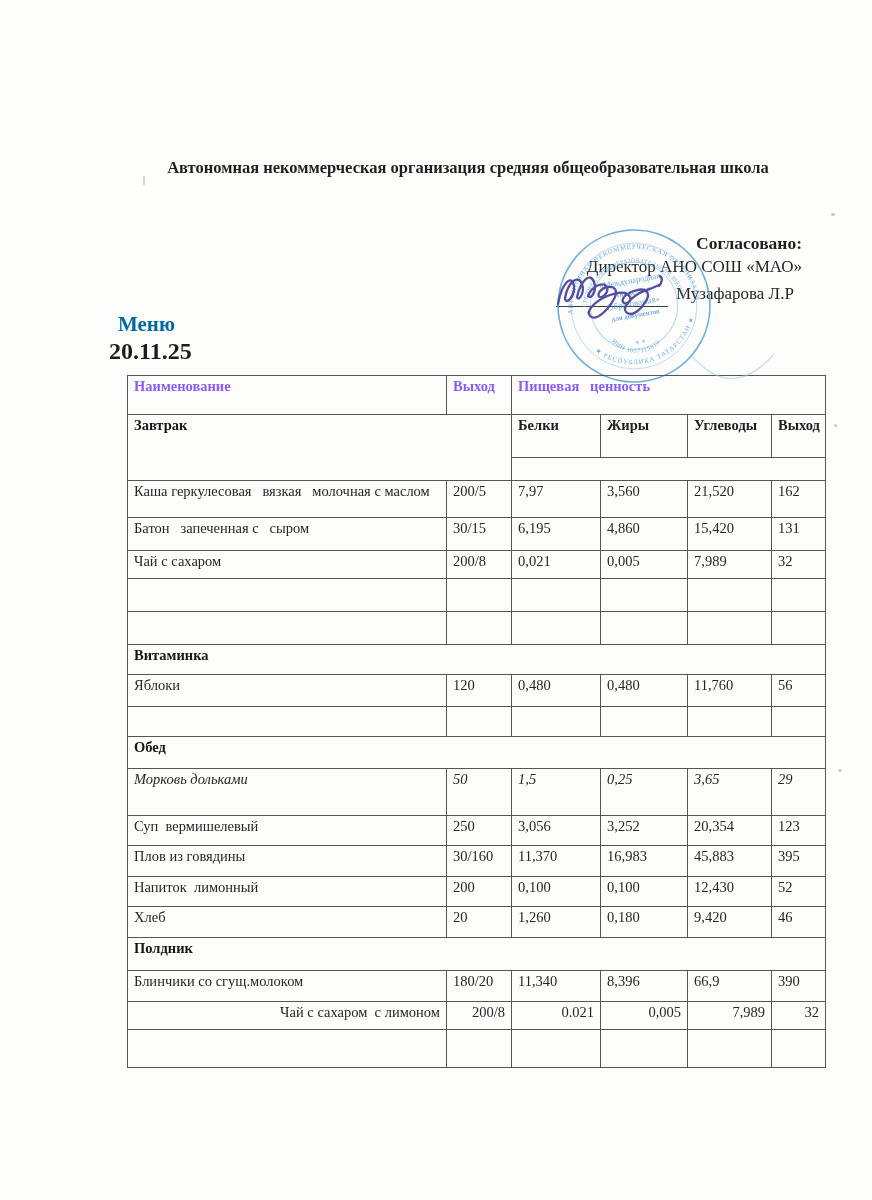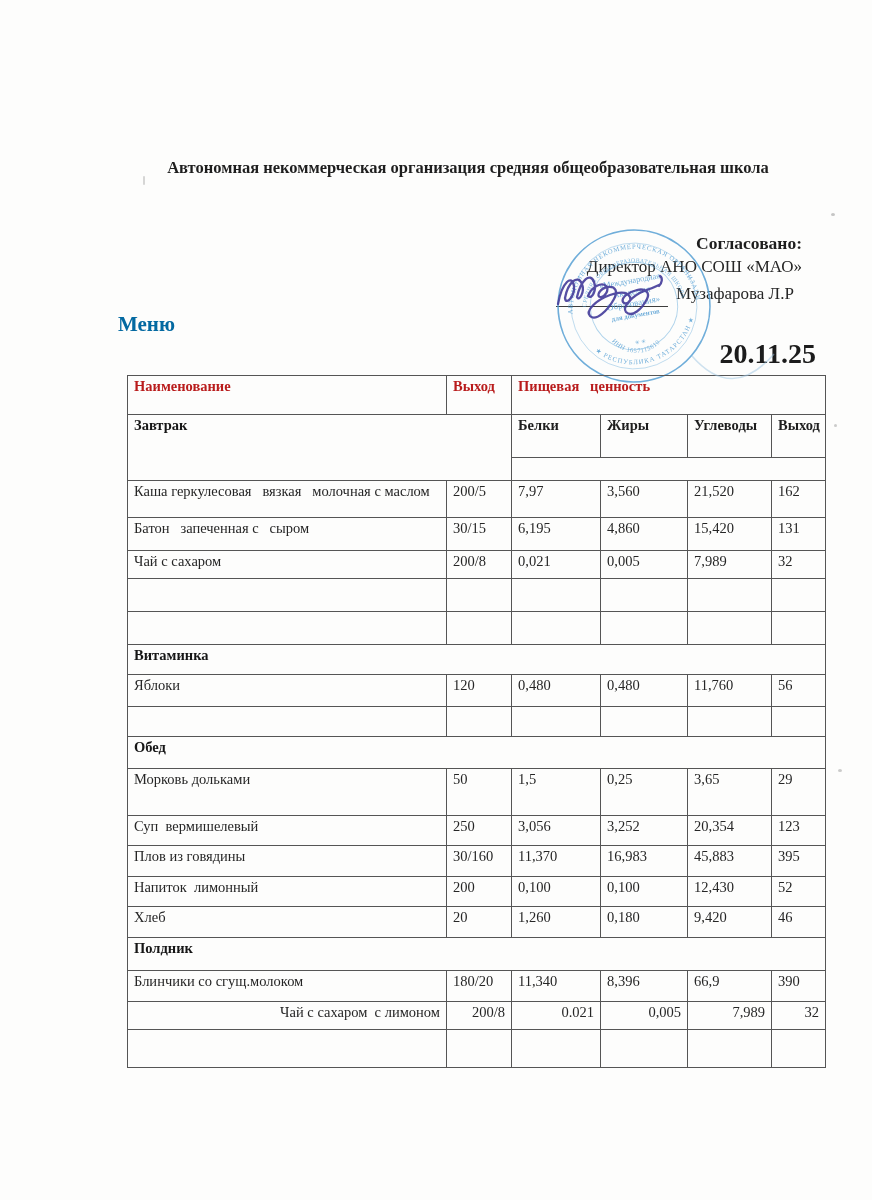--- a/index.html
+++ b/index.html
@@ -13,27 +13,27 @@
     text-align:center; font-weight:bold; font-size:16.5px; line-height:23px; color:#1e1e1e; }
   .approve-title { position:absolute; top:233px; right:70px; font-weight:bold; font-size:17.5px; color:#1e1e1e; }
   .approve-director { position:absolute; top:257px; right:70px; font-size:17px; }
   .approve-signer { position:absolute; top:284px; left:676px; font-size:17px; }
   .sign-line { position:absolute; top:306px; left:556px; width:112px; height:1px; background:#3d3d3d; }
   .stamp-wrap { position:absolute; left:556px; top:228px; width:156px; height:156px;
     transform:rotate(-10deg); opacity:0.8; }
   .sig-wrap { position:absolute; left:552px; top:266px; width:118px; height:60px; }
   .menu-title { position:absolute; top:312px; left:118px; width:698px; text-align:left;
     font-weight:bold; font-size:21px; color:#0369a1; }
-  .menu-date { position:absolute; top:338px; left:118px; width:698px; text-align:right;
-    font-weight:bold; font-size:28px; color:#1c1c1c; }
+  .menu-date { position:absolute; top:338px; left:109px; width:698px; text-align:left;
+    font-weight:bold; font-size:24px; color:#1c1c1c; }
   table.menu { position:absolute; left:127px; top:375px; width:698px;
     border-collapse:collapse; table-layout:fixed; }
   table.menu td { border:1px solid #555; padding:2px 6px; font-size:14.5px;
     line-height:17px; vertical-align:top; white-space:pre-wrap; overflow:hidden; }
-  td.h1 { font-weight:bold; font-size:15.5px; vertical-align:bottom; padding-bottom:3px; color:#b91c1c; }
+  td.h1 { font-weight:bold; font-size:15.5px; vertical-align:bottom; padding-bottom:3px; color:#8b5cf6; }
   td.h2 { font-weight:bold; font-size:15.5px; padding-top:5px; color:#1e1e1e; }
   td.section-cell { font-weight:bold; font-size:21px; vertical-align:bottom;
     padding-bottom:2px; padding-left:5px; color:#161616; }
   td.subrow { border-left:1px solid #555; }
   td.c-name { padding-left:5px; }
   .speck { position:absolute; border-radius:50%; background:#8d8d8d; }
   .arc2 { position:absolute; left:690px; top:352px; opacity:.5; }
 </style>
 </head>
 <body>
@@ -173,21 +173,21 @@
           <td class="c-empty"></td>
           <td class="c-empty"></td>
           <td class="c-empty"></td>
           <td class="c-empty"></td>
           <td class="c-empty"></td>
           <td class="c-empty"></td>
         </tr>
         <tr style="height: 32px;">
           <td class="section-cell" colspan="6">Обед</td>
         </tr>
-        <tr style="height: 47px;">
+        <tr style="height: 47px; font-style: italic;">
           <td class="c-name">Морковь дольками</td>
           <td class="c-val">50</td>
           <td class="c-val">1,5</td>
           <td class="c-val">0,25</td>
           <td class="c-val">3,65</td>
           <td class="c-val">29</td>
         </tr>
         <tr style="height: 30px;">
           <td class="c-name">Суп  вермишелевый</td>
           <td class="c-val">250</td>

